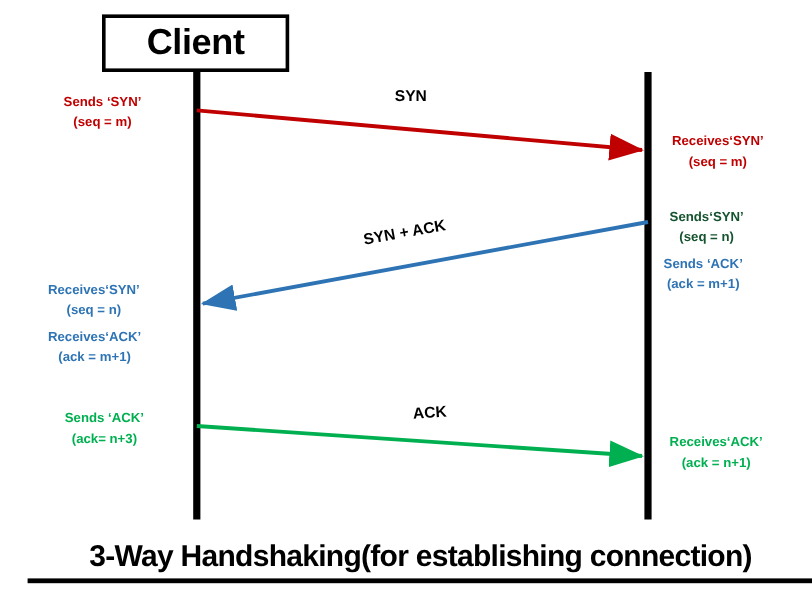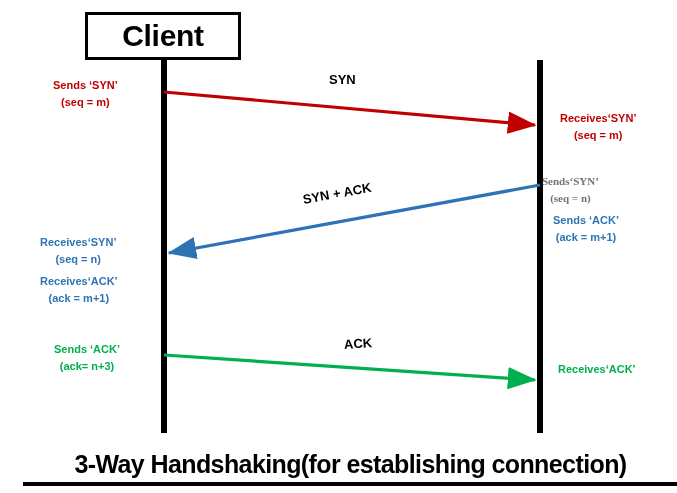--- a/index.html
+++ b/index.html
@@ -98,24 +98,23 @@
     left: 41px;
     top: 77px;
     color: #c00000;
   }
   #ann-server-recv-syn {
     left: 548px;
     top: 110px;
     color: #c00000;
   }
   #ann-server-sends-syn {
-    left: 530px;
+    left: 546px;
     top: 173px;
-    color: #737373;
-    font-family: Liberation Serif, serif;
+    color: #14532d;
   }
   #ann-server-sends-ack {
     left: 541px;
     top: 212px;
     color: #2e74b5;
   }
   #ann-client-recv-syn {
     left: 28px;
     top: 234px;
     color: #2e74b5;
@@ -221,17 +220,18 @@
     <span class="l2">(seq = n)</span>
   </div>
 
   <div class="annot annot-right" id="ann-server-sends-ack">
     <span class="l1">Sends ‘ACK’</span>
     <span class="l2">(ack = m+1)</span>
   </div>
 
   <div class="annot annot-right" id="ann-server-recv-ack">
     <span class="l1">Receives‘ACK’</span>
+    <span class="l2">(ack = n+1)</span>
   </div>
 
   <div id="footer-title">3-Way Handshaking(for establishing connection)</div>
 
 </div>
 
 </body></html>

